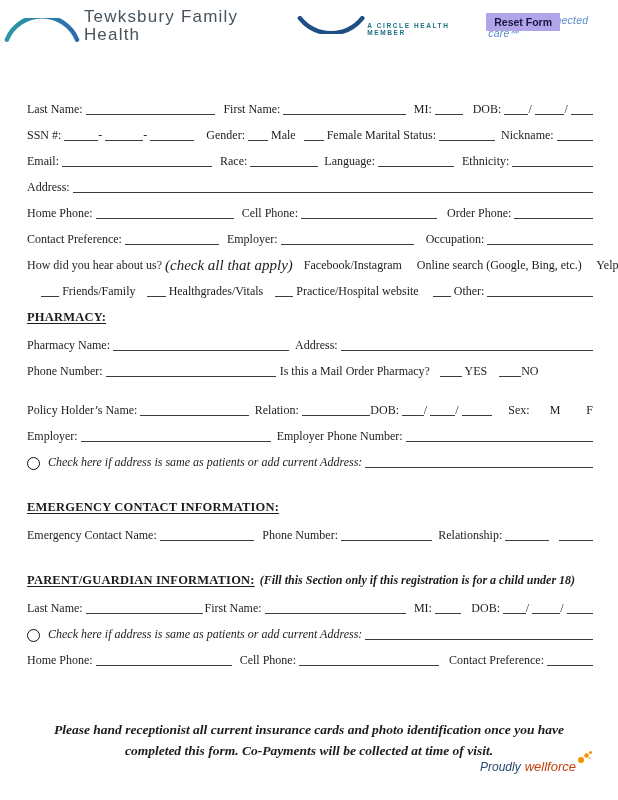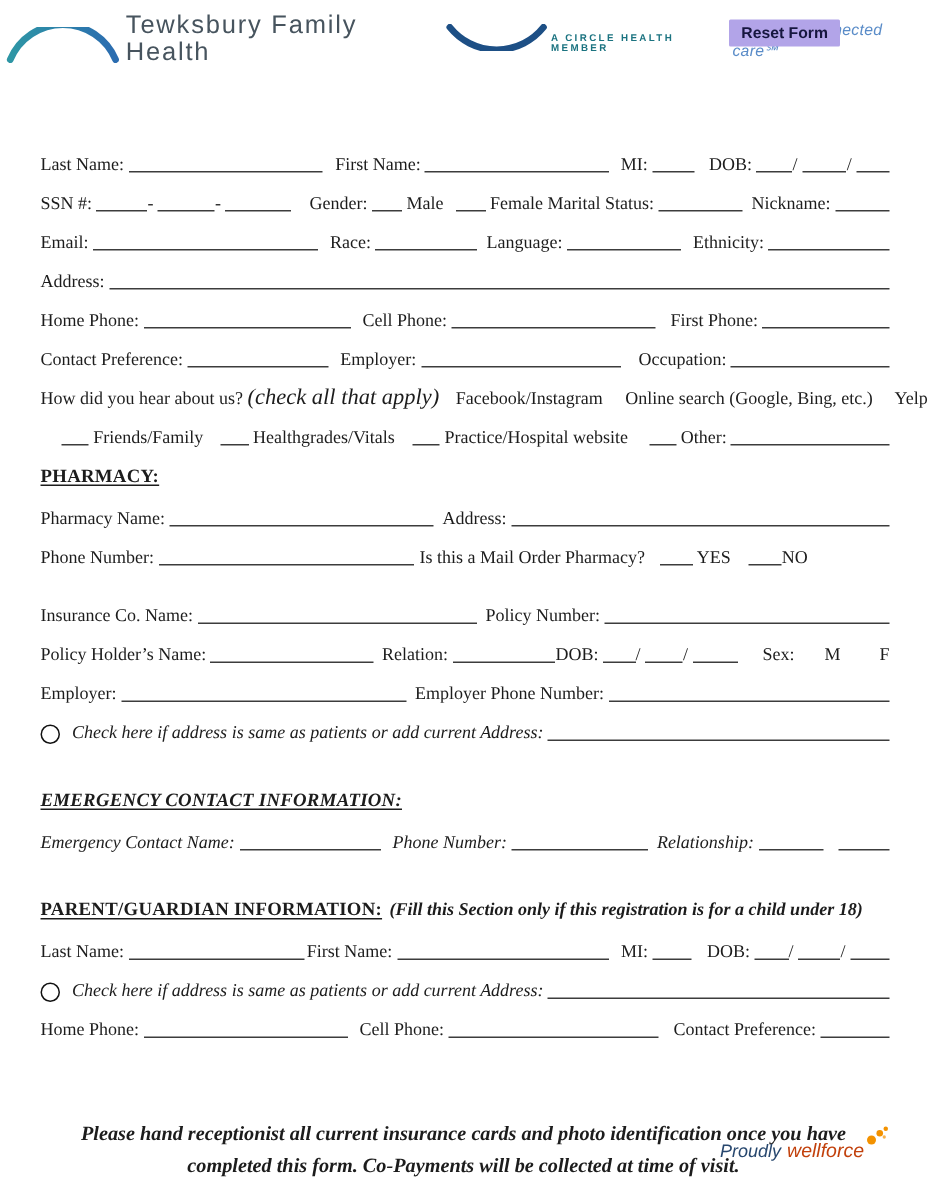--- a/index.html
+++ b/index.html
@@ -37,21 +37,21 @@
     font-family:"Liberation Sans", sans-serif;
     font-size:10.5px;font-weight:bold;color:#16163f;
     padding:3px 8px;cursor:pointer;
   }
 
   
   .form-area{padding:6px 25px 0 27px;}
   .section{margin:0;}
   .sec-pharmacy{margin-top:10px;}
   .sec-insurance{margin-top:24px;}
-  .sec-emergency{margin-top:30px;font-style:italic;}
+  .sec-emergency{margin-top:30px;}
   .sec-parent{margin-top:30px;}
   .heading-row{margin:0 0 13px 0;display:flex;align-items:baseline;}
   .heading{
     font-weight:bold;font-size:12.5px;letter-spacing:.2px;
     text-decoration:underline;text-underline-offset:2px;
   }
   .heading-note{font-weight:bold;font-style:italic;font-size:12px;margin-left:5px;}
 
   .row{
     display:flex;align-items:flex-end;margin-bottom:11px;
@@ -109,34 +109,33 @@
     </div>
     <button class="reset-btn">Reset Form</button>
   </div>
 
   <div class="form-area" id="form-area">
       <div class="section sec-patient">
         <div class="row"><span class="lbl">Last Name:</span><span class="b" style="width: 140px;"></span><span class="lbl" style="margin-left: 8px;">First Name:</span><span class="b" style="width: 132px;"></span><span class="lbl" style="margin-left: 8px;">MI:</span><span class="b" style="width: 30px;"></span><span class="lbl" style="margin-left: 10px;">DOB:</span><span class="b" style="width: 26px;"></span><span class="lbl">/</span><span class="b" style="width: 32px;"></span><span class="lbl">/</span><span class="b fill"></span></div>
         <div class="row"><span class="lbl">SSN #:</span><span class="b" style="width: 34px;"></span><span class="lbl">-</span><span class="b" style="width: 38px;"></span><span class="lbl">-</span><span class="b" style="width: 44px;"></span><span class="lbl" style="margin-left: 12px;">Gender:</span><span class="b" style="width: 20px;"></span><span class="lbl"> Male</span><span class="b" style="width: 20px; margin-left: 8px;"></span><span class="lbl"> Female</span><span class="lbl"> Marital Status:</span><span class="b" style="width: 56px;"></span><span class="lbl" style="margin-left: 6px;">Nickname:</span><span class="b fill"></span></div>
         <div class="row"><span class="lbl">Email:</span><span class="b" style="width: 150px;"></span><span class="lbl" style="margin-left: 8px;">Race:</span><span class="b" style="width: 68px;"></span><span class="lbl" style="margin-left: 6px;">Language:</span><span class="b" style="width: 76px;"></span><span class="lbl" style="margin-left: 8px;">Ethnicity:</span><span class="b fill"></span></div>
         <div class="row"><span class="lbl">Address:</span><span class="b fill"></span></div>
-        <div class="row"><span class="lbl">Home Phone:</span><span class="b" style="width: 138px;"></span><span class="lbl" style="margin-left: 8px;">Cell Phone:</span><span class="b" style="width: 136px;"></span><span class="lbl" style="margin-left: 10px;">First Phone:</span><span class="b fill"></span></div>
+        <div class="row"><span class="lbl">Home Phone:</span><span class="b" style="width: 138px;"></span><span class="lbl" style="margin-left: 8px;">Cell Phone:</span><span class="b" style="width: 136px;"></span><span class="lbl" style="margin-left: 10px;">Order Phone:</span><span class="b fill"></span></div>
         <div class="row"><span class="lbl">Contact Preference:</span><span class="b" style="width: 96px;"></span><span class="lbl" style="margin-left: 8px;">Employer:</span><span class="b" style="width: 136px;"></span><span class="lbl" style="margin-left: 12px;">Occupation:</span><span class="b" style="width: 108px;"></span></div>
         <div class="row"><span class="lbl">How did you hear about us? </span><span class="ital-sm">(check all that apply)</span><span class="b" style="width: 22px; margin-left: 8px;"></span><span class="lbl"> Facebook/Instagram</span><span class="b" style="width: 22px; margin-left: 12px;"></span><span class="lbl"> Online search (Google, Bing, etc.)</span><span class="b" style="width: 22px; margin-left: 12px;"></span><span class="lbl"> Yelp</span></div>
         <div class="row" style="padding-left: 14px;"><span class="b" style="width: 22px; margin-left: 0px;"></span><span class="lbl"> Friends/Family</span><span class="b" style="width: 22px; margin-left: 12px;"></span><span class="lbl"> Healthgrades/Vitals</span><span class="b" style="width: 22px; margin-left: 12px;"></span><span class="lbl"> Practice/Hospital website</span><span class="b" style="width: 22px; margin-left: 14px;"></span><span class="lbl"> Other:</span><span class="b" style="width: 128px;"></span></div>
       </div>
       <div class="section sec-pharmacy">
         <div class="heading-row">
           <span class="heading">PHARMACY:</span>
         </div>
         <div class="row"><span class="lbl">Pharmacy Name:</span><span class="b" style="width: 176px;"></span><span class="lbl" style="margin-left: 6px;">Address:</span><span class="b fill"></span></div>
         <div class="row" style="margin-top: 6px;"><span class="lbl">Phone Number:</span><span class="b" style="width: 170px;"></span><span class="lbl" style="margin-left: 4px;">Is this a Mail Order Pharmacy?</span><span class="b" style="width: 22px; margin-left: 10px;"></span><span class="lbl"> YES</span><span class="b" style="width: 22px; margin-left: 12px;"></span><span class="lbl">NO</span></div>
       </div>
       <div class="section sec-insurance">
-        <div class="row"><span class="lbl">Insurance Co. Name:</span><span class="b" style="width: 186px;"></span><span class="lbl" style="margin-left: 6px;">Policy Number:</span><span class="b fill"></span></div>
         <div class="row"><span class="lbl">Policy Holder’s Name:</span><span class="b" style="width: 120px;"></span><span class="lbl" style="margin-left: 6px;">Relation:</span><span class="b" style="width: 76px;"></span><span class="lbl">DOB:</span><span class="b" style="width: 24px;"></span><span class="lbl">/</span><span class="b" style="width: 28px;"></span><span class="lbl">/</span><span class="b" style="width: 34px;"></span><span class="lbl" style="margin-left: 16px;">Sex:</span><span class="lbl" style="margin-left: 20px;">M</span><span class="lbl" style="margin-left: 26px;">F</span></div>
         <div class="row"><span class="lbl">Employer:</span><span class="b" style="width: 190px;"></span><span class="lbl" style="margin-left: 6px;">Employer Phone Number:</span><span class="b fill"></span></div>
         <div class="row" style="margin-top: 5px;"><span class="radio"></span><span class="ital" style="margin-left: 8px;">Check here if address is same as patients or add current Address:</span><span class="b fill"></span></div>
       </div>
       <div class="section sec-emergency">
         <div class="heading-row">
           <span class="heading">EMERGENCY CONTACT INFORMATION:</span>
         </div>
         <div class="row"><span class="lbl">Emergency Contact Name:</span><span class="b" style="width: 112px;"></span><span class="lbl" style="margin-left: 8px;">Phone Number:</span><span class="b" style="width: 108px;"></span><span class="lbl" style="margin-left: 6px;">Relationship:</span><span class="b" style="width: 52px;"></span><span class="b" style="width: 40px; margin-left: 10px;"></span></div>
       </div>

